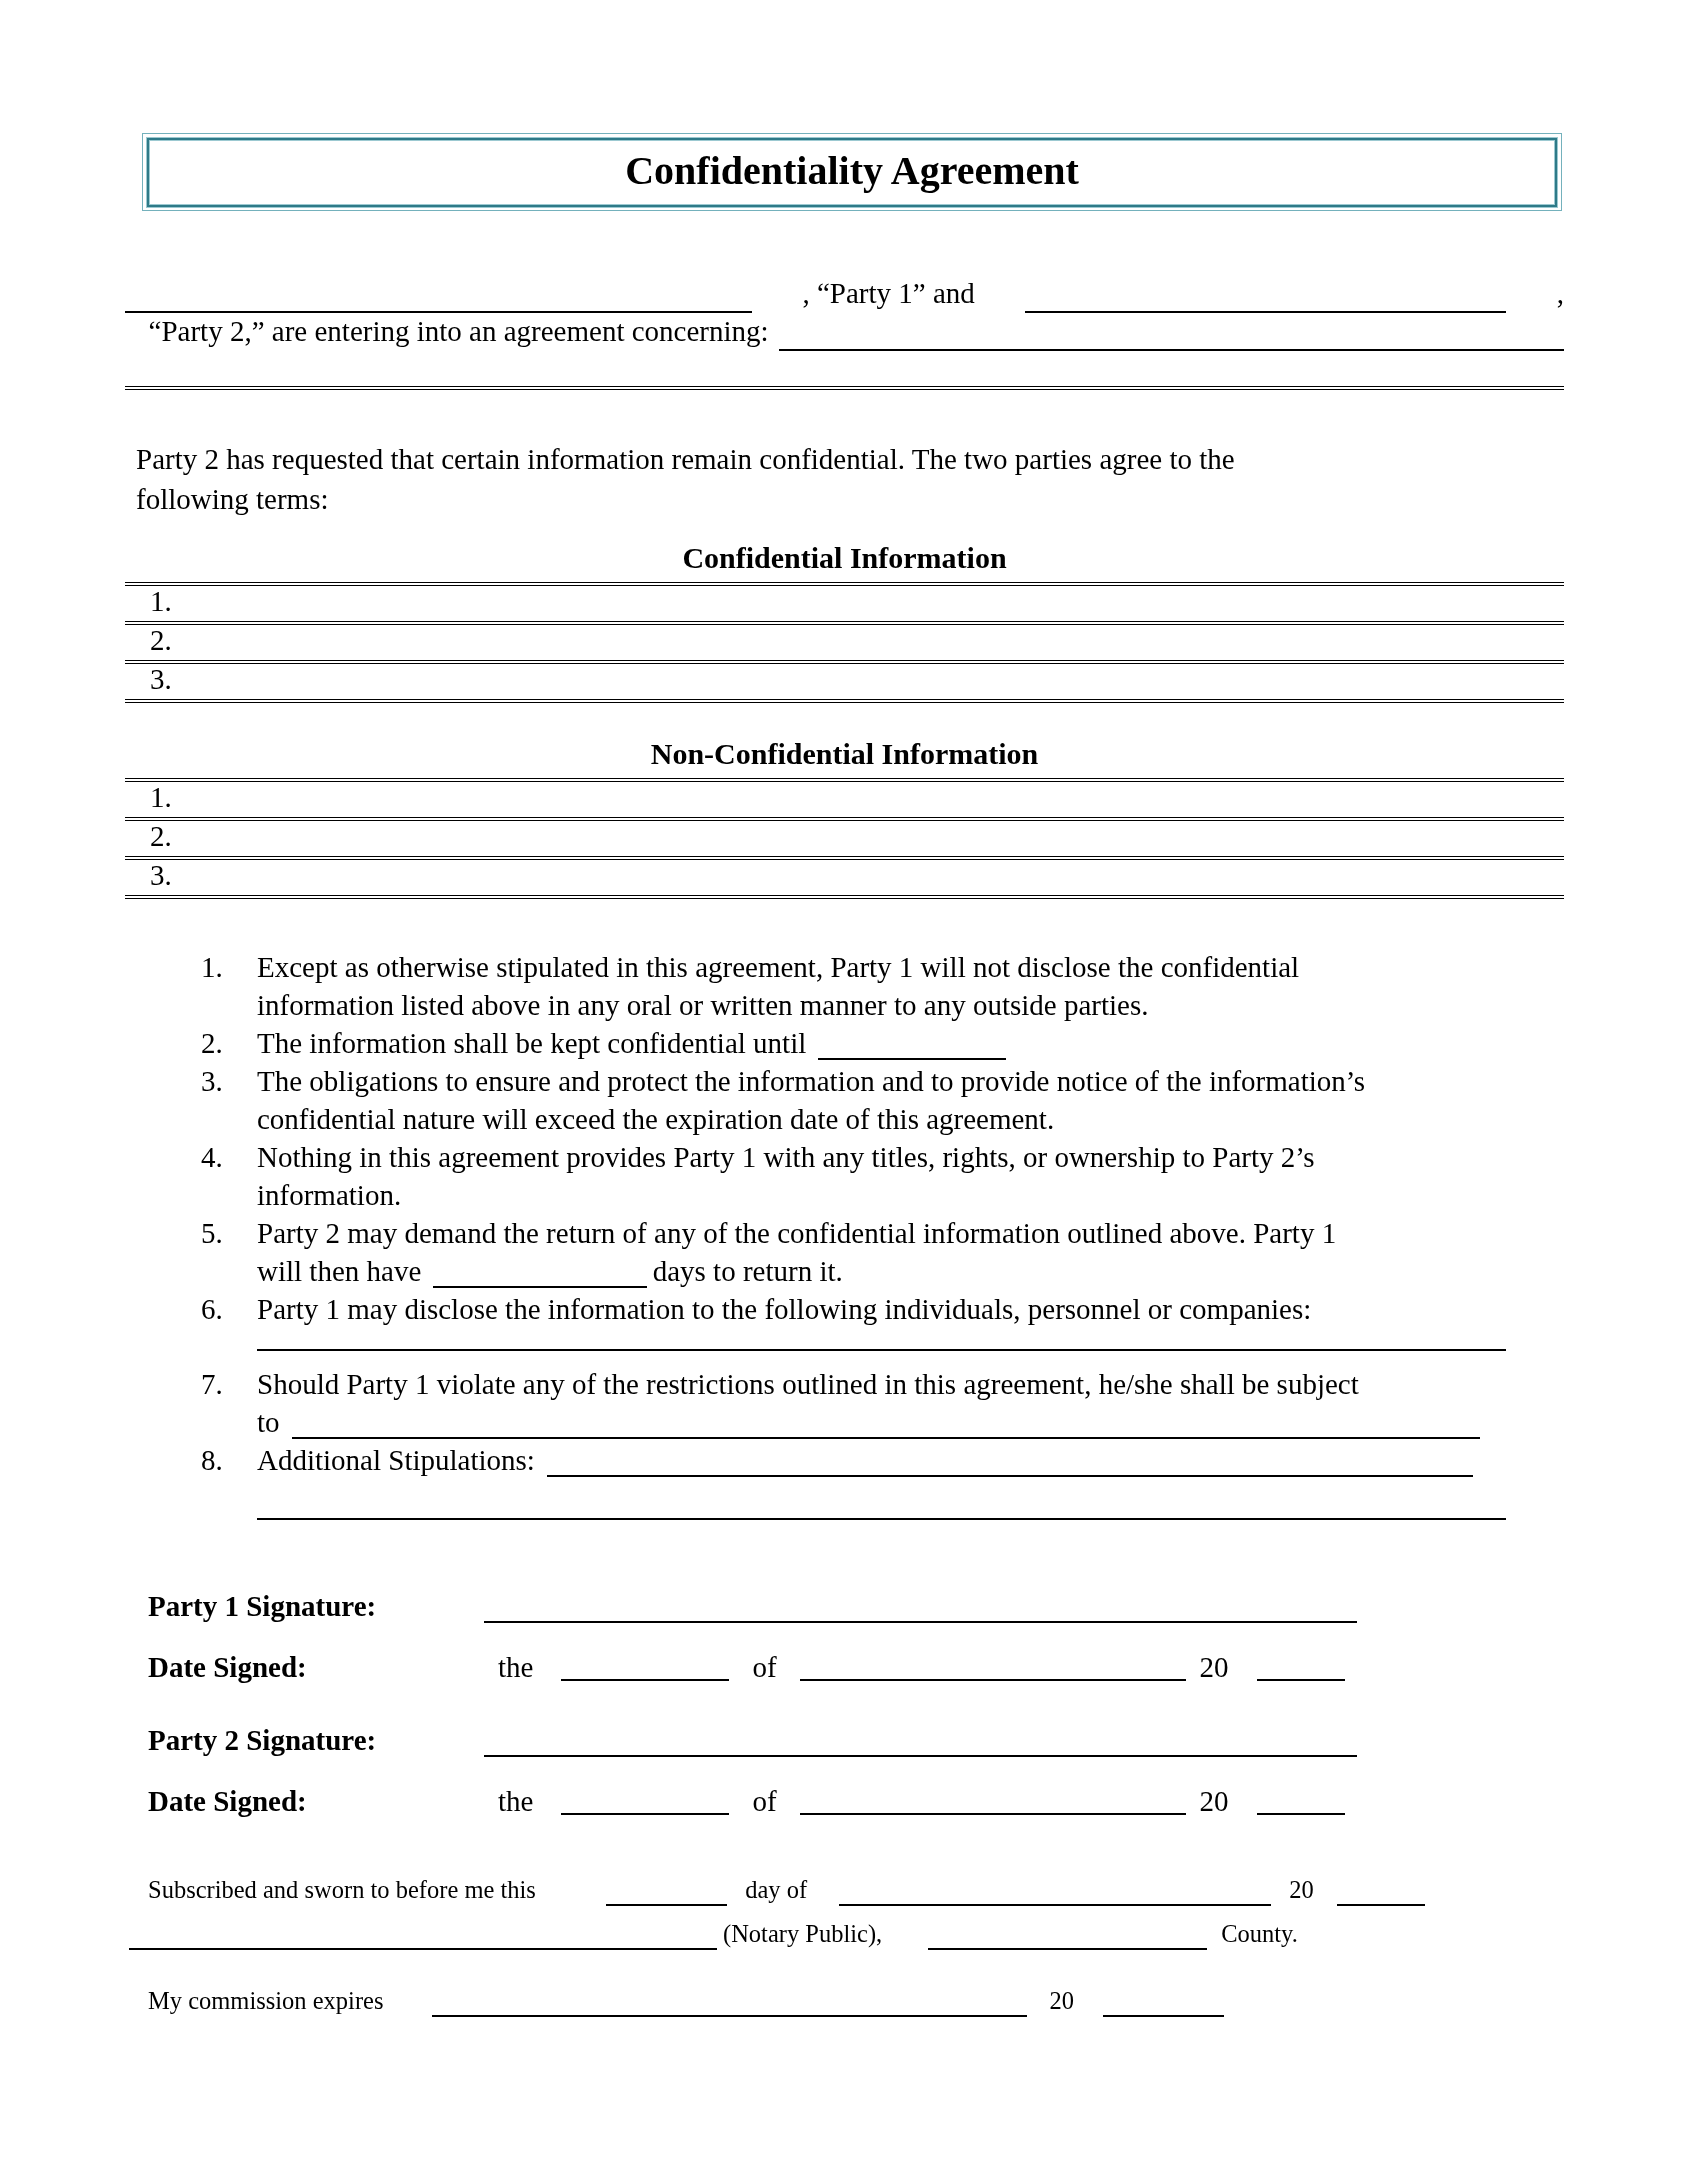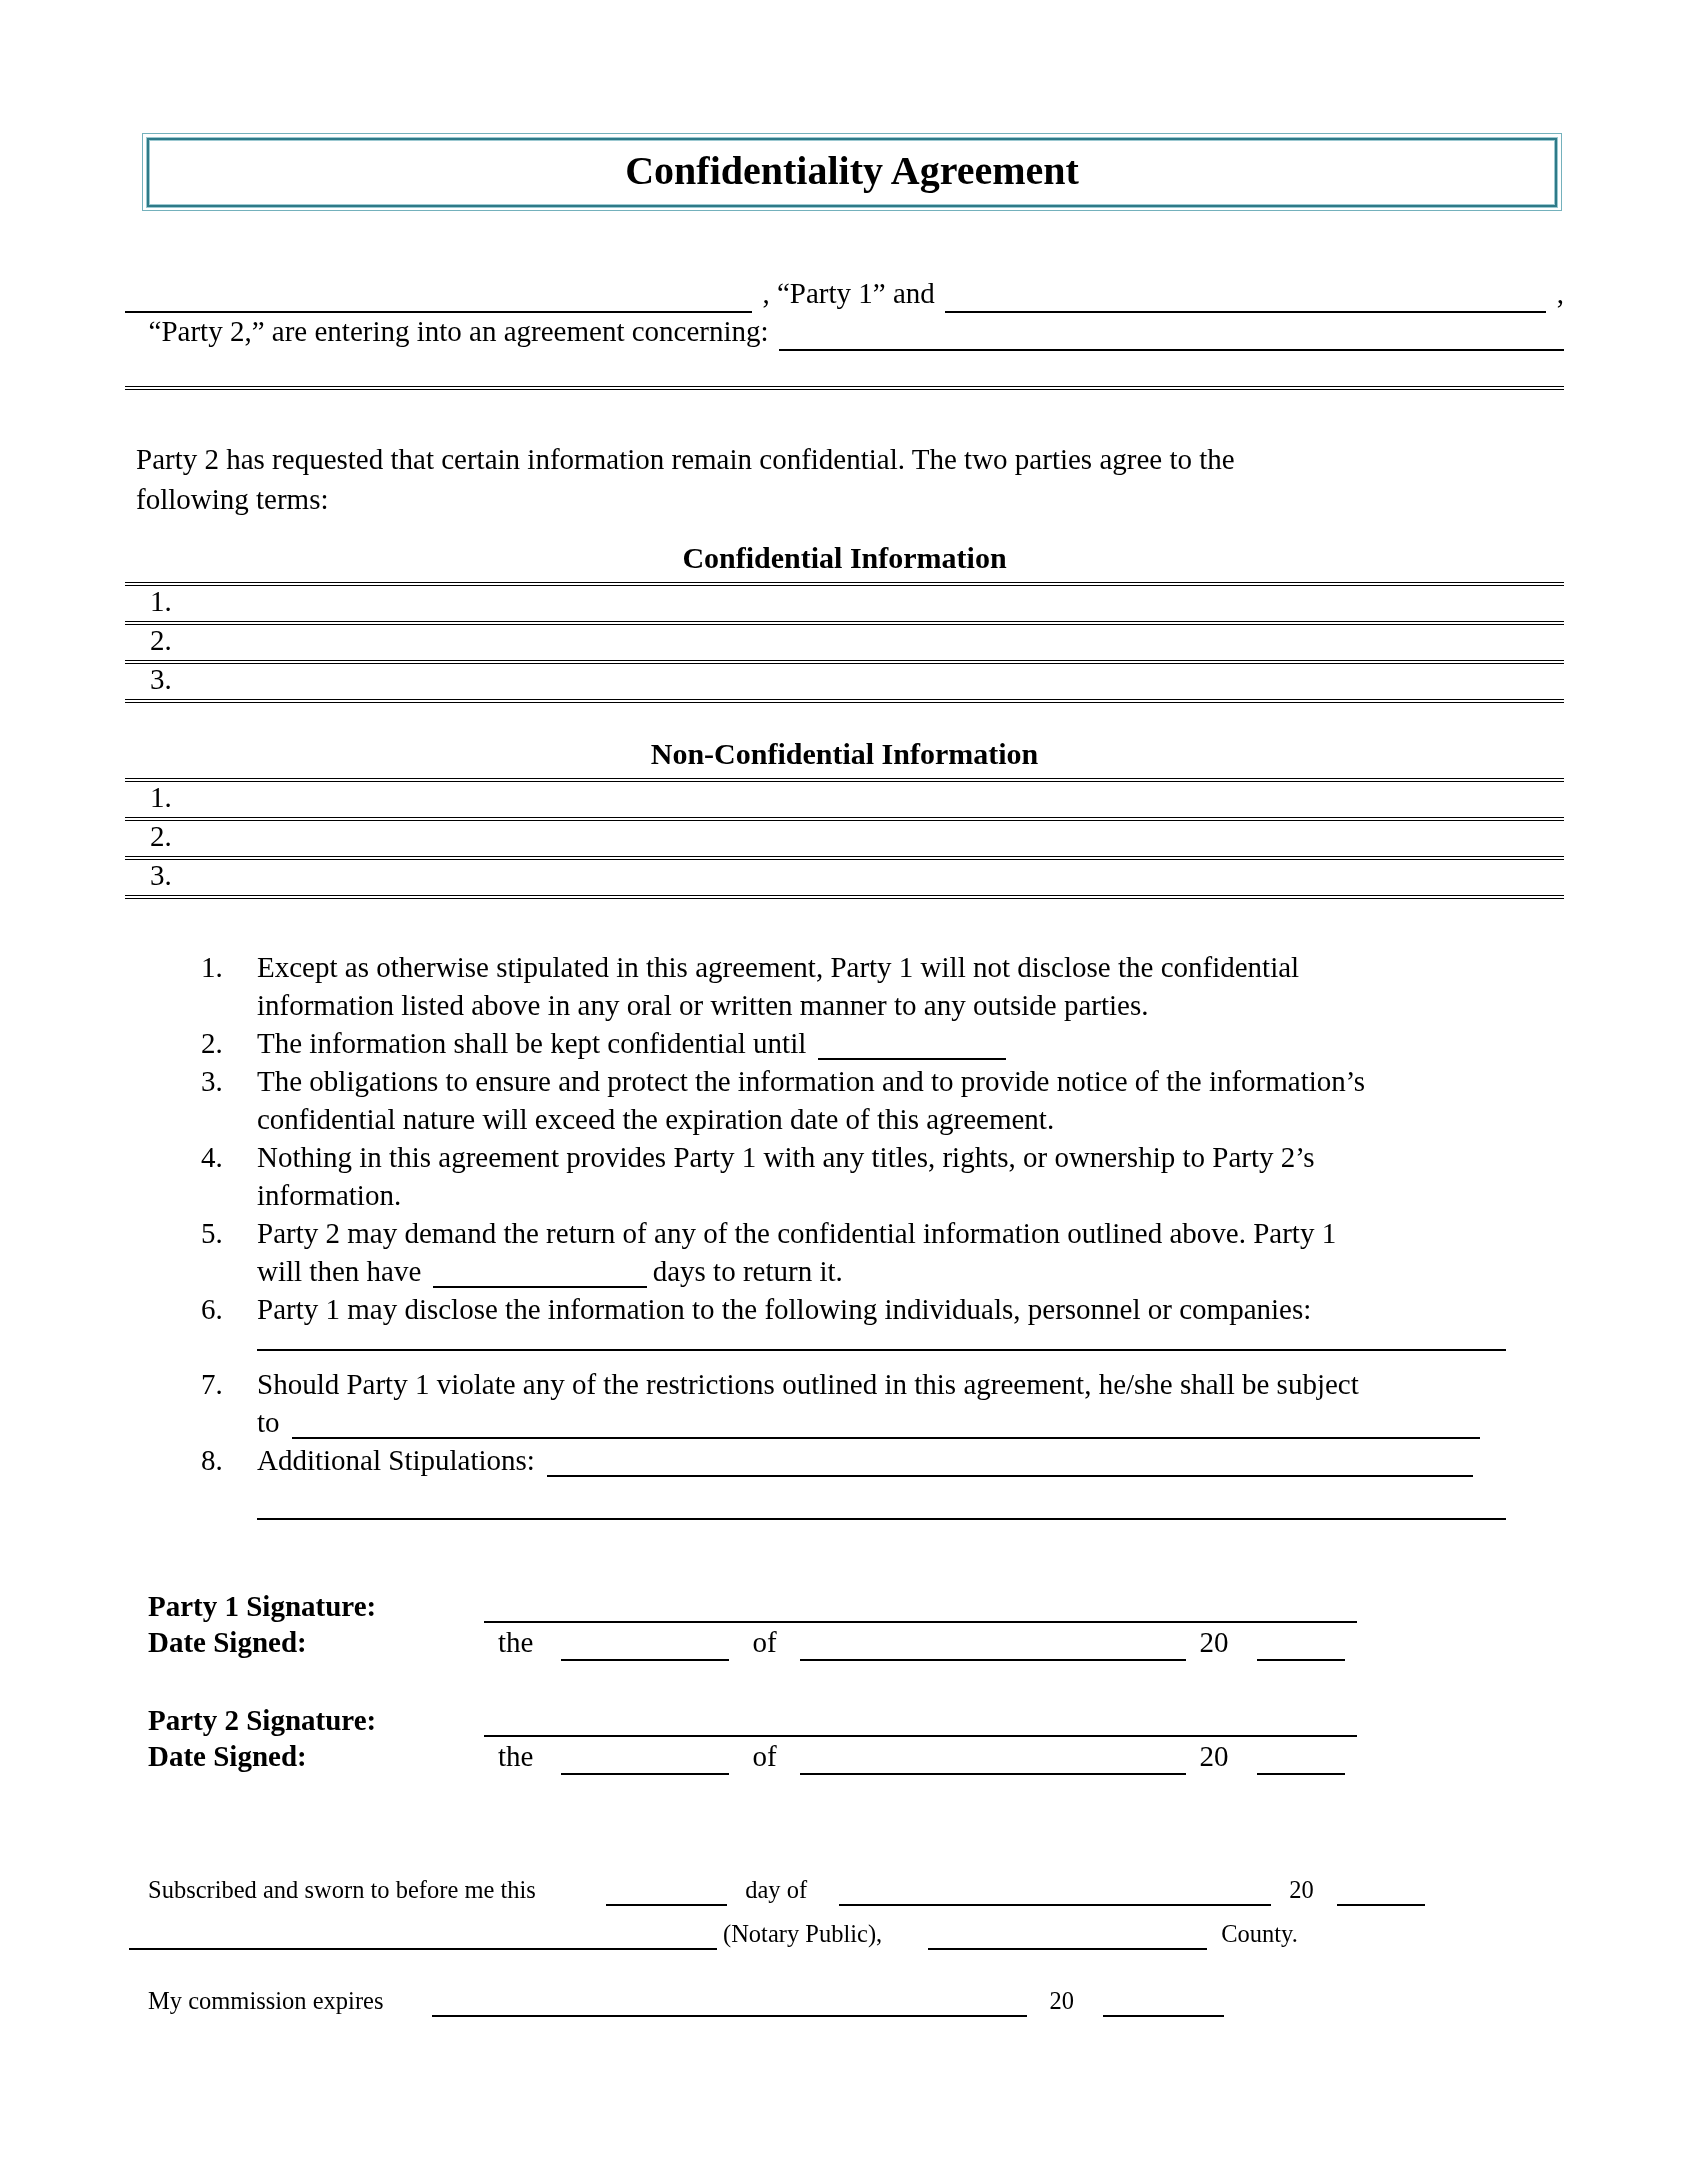--- a/index.html
+++ b/index.html
@@ -20,21 +20,21 @@
 
   
   .frow { display:flex; align-items:flex-end; }
   .t { padding-bottom:2.6px; white-space:pre; }
   .blank { border-bottom:2.6px solid #000; align-self:stretch; }
   .grow { flex:1 1 auto; }
   .ml { margin-left:10.5px; }
   .rule-double { border-bottom:4.4px double #000; }
 
   
-  .intro-row1 { position:absolute; top:276px; left:125px; width:1439px; height:37px; }
+  .intro-row1 { position:absolute; top:276px; left:125px; width:1439px; height:37px;gap:40px; }
   .intro-row2 { position:absolute; top:316px; left:125px; width:1439px; height:35px; padding-left:23.6px; }
   .intro-rule { position:absolute; top:354px; left:125px; width:1439px; height:36px; }
 
   .request { position:absolute; top:439px; left:136px; width:1415px; line-height:40px; }
 
   
   .info-table { position:absolute; left:125px; width:1439px; }
   .info-heading { text-align:center; font-weight:bold; font-size:30px; line-height:35px;
     padding-bottom:7px; border-bottom:4.4px double #000; }
   .info-row { height:39px; border-bottom:4.4px double #000; padding-left:25px;
@@ -49,21 +49,21 @@
   .tline { white-space:nowrap; }
   .iblank { display:inline-block; border-bottom:2.6px solid #000; vertical-align:-7px; margin-left:12.2px; }
   .blank-row { height:23px; border-bottom:2.6px solid #000; }
   .term-gap { height:14px; }
 
   
   .signatures { position:absolute; top:1592px; left:148px; width:1415px; }
   .sig-row { display:flex; align-items:center; height:31px; }
   .sig-label { flex:0 0 336px; font-weight:bold; padding-bottom:1.7px; }
   .sig-line { flex:0 0 873px; border-bottom:2.6px solid #000; align-self:stretch; }
-  .date-row { display:flex; align-items:flex-end; height:30px; margin-top:8px; }
+  .date-row { display:flex; height:30px; margin-top:28px; }
   .date-row .w { padding-bottom:1.7px; white-space:pre; }
   .db { border-bottom:2.6px solid #000; align-self:stretch; }
   .sig-block2 { margin-top:45px; }
 
   
   .notary { position:absolute; top:1878px; left:148px; width:1432px; font-size:24.5px; }
   .nrow { display:flex; align-items:flex-end; height:28px; }
   .nrow .w { padding-bottom:1.7px; white-space:pre; }
   .nb { border-bottom:2.6px solid #000; align-self:stretch; }
   .nrow2 { margin-top:15.7px; margin-left:-19px; }

